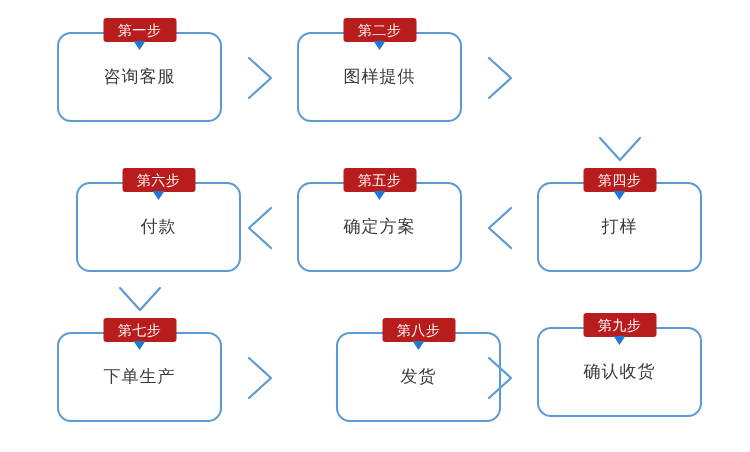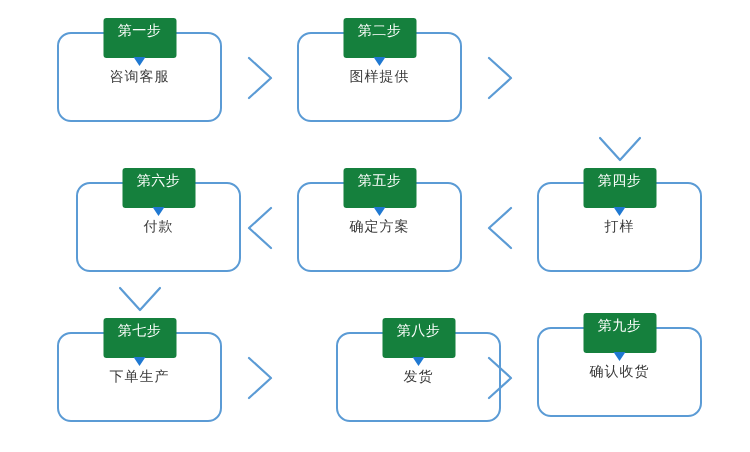--- a/index.html
+++ b/index.html
@@ -30,37 +30,37 @@
     border-radius: 14px;
     background: #ffffff;
   }
   .step-label {
     position: absolute;
     left: 0;
     right: 0;
     top: 50%;
     transform: translateY(-50%);
     text-align: center;
-    font-size: 14px;
+    font-size: 17px;
     line-height: 1.1;
     color: #3a3a3a;
     letter-spacing: 1px;
     white-space: nowrap;
     font-family: "Liberation Sans", "DejaVu Sans", sans-serif;
   }
 
   
   .step-badge {
     position: absolute;
     left: 50%;
     transform: translateX(-50%);
     top: -16px;
     width: 73px;
-    height: 40px;
-    background: #15803d;
+    height: 24px;
+    background: #b91c1c;
     border-radius: 3px;
     color: #ffffff;
     font-size: 14px;
     line-height: 24px;
     text-align: center;
     letter-spacing: 0.5px;
     white-space: nowrap;
     z-index: 3;
   }
   .step-badge::after {

